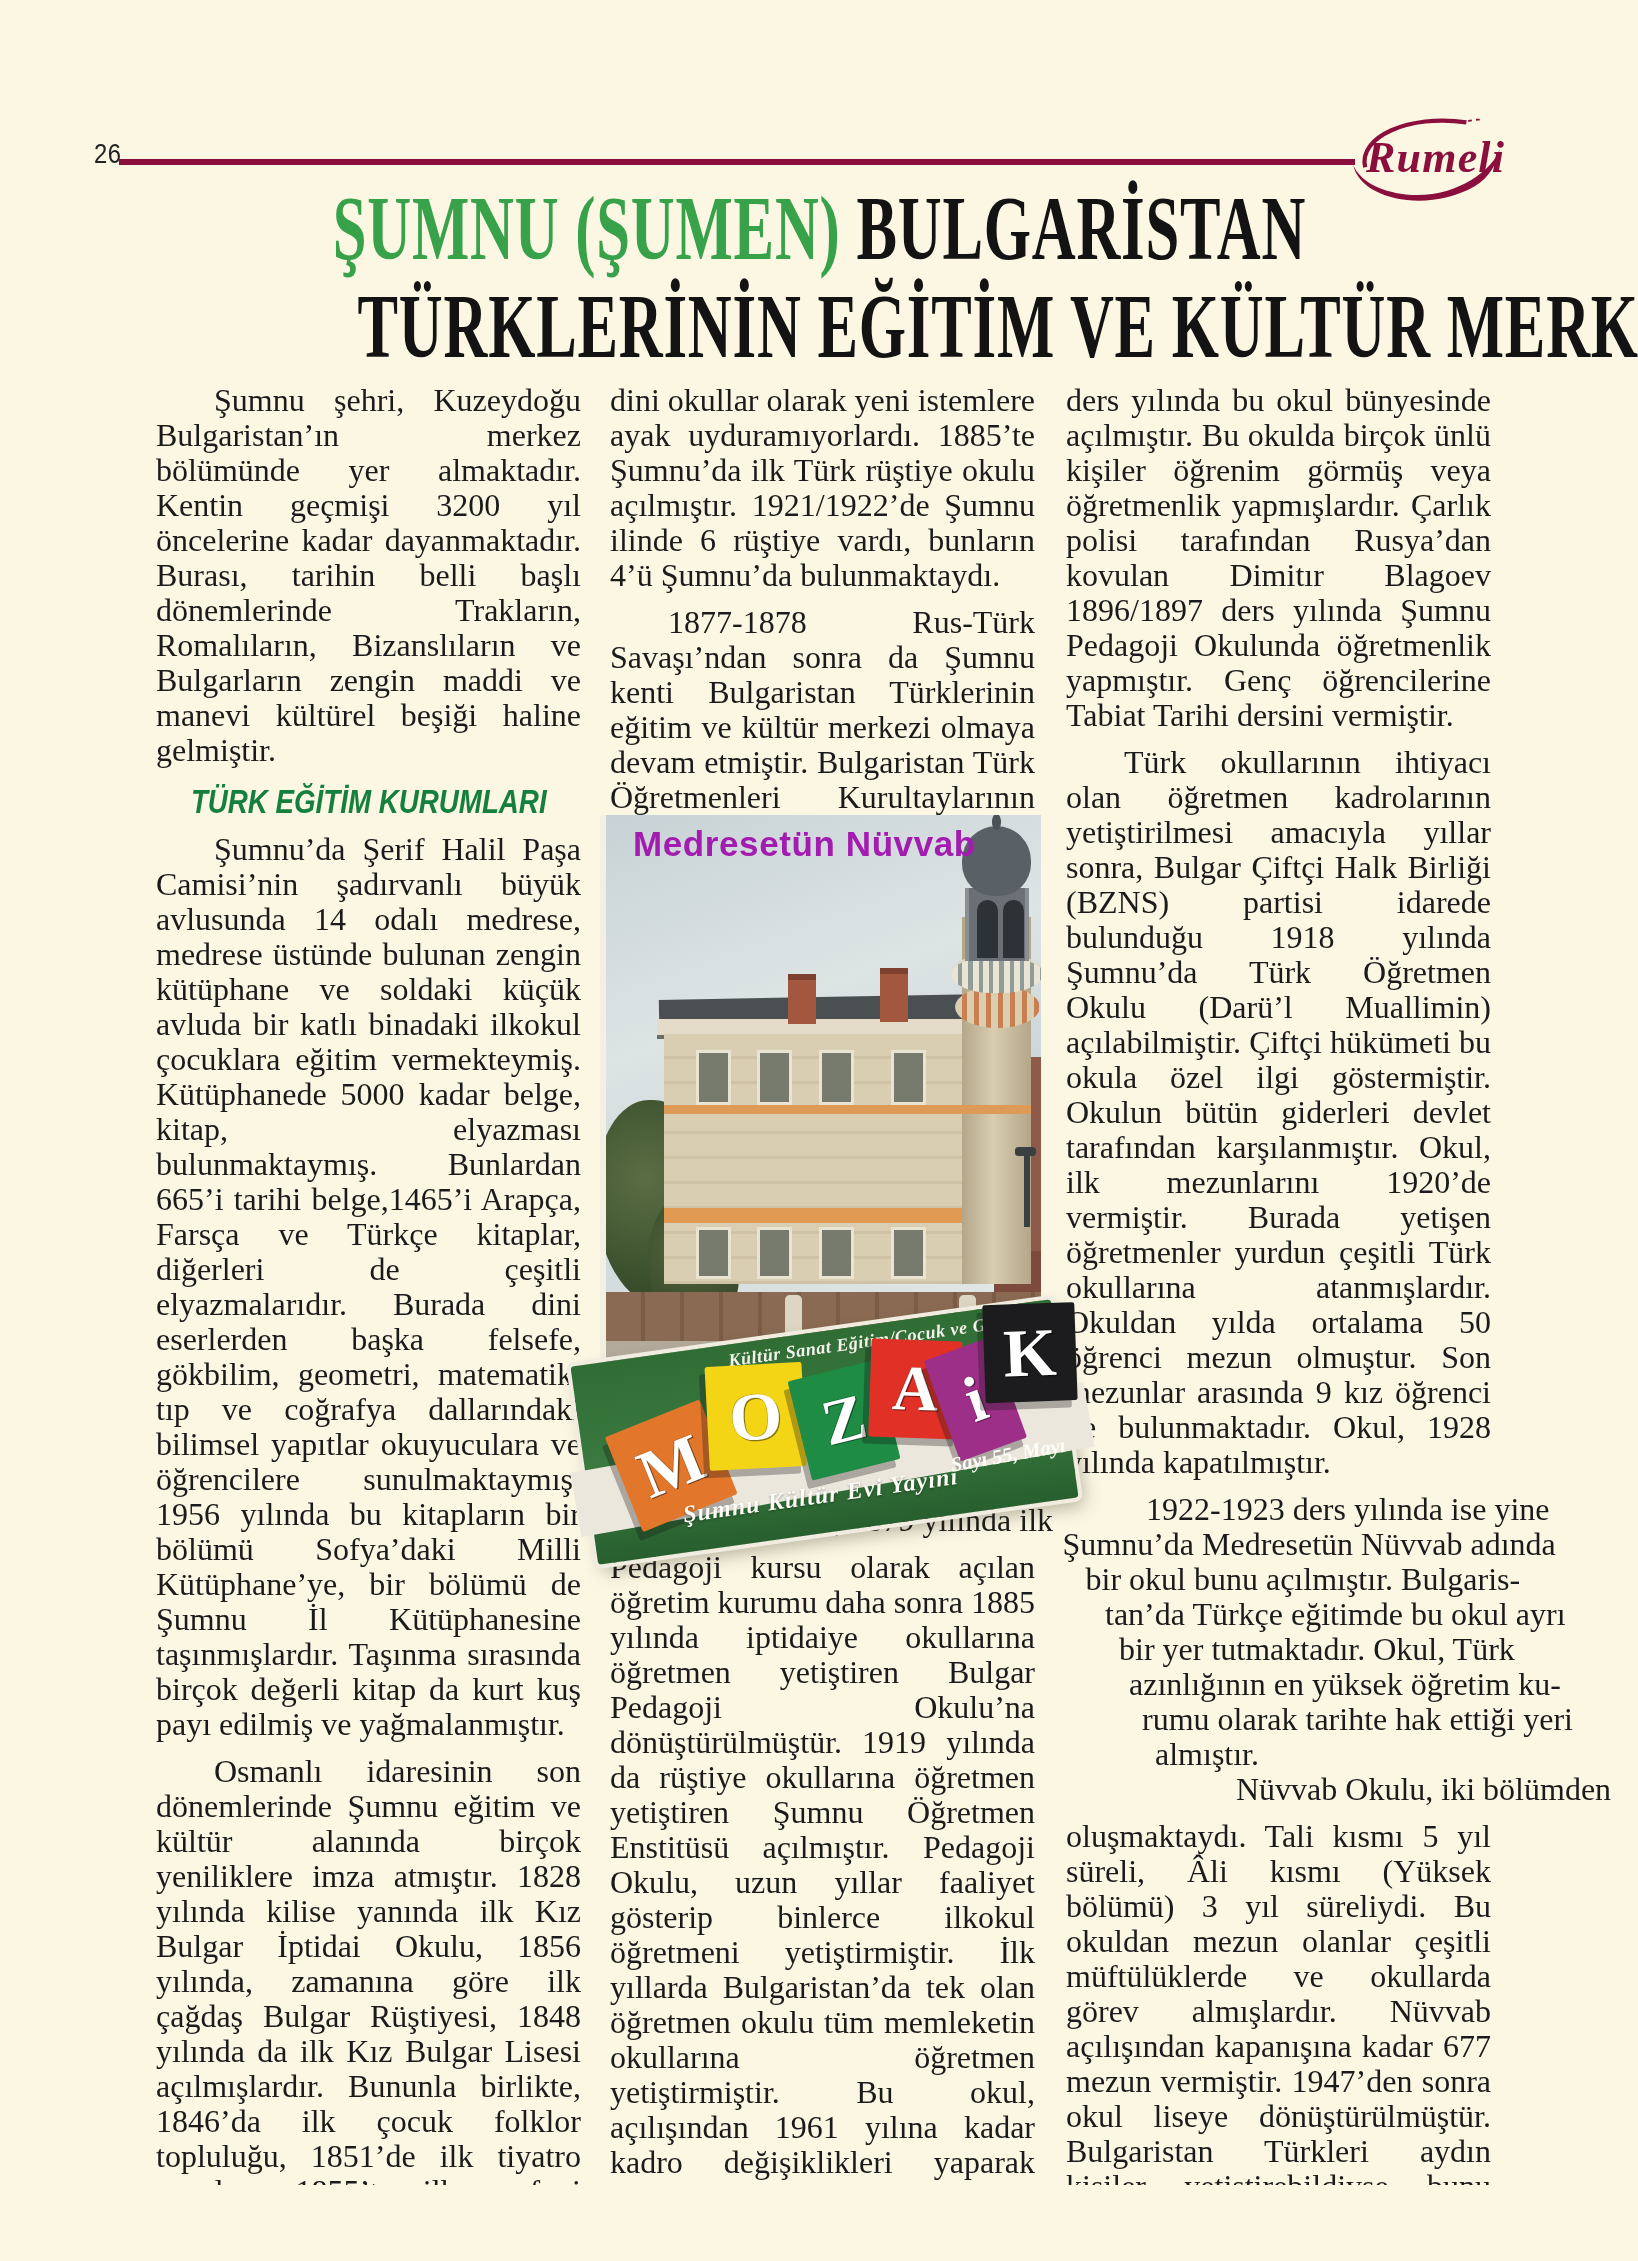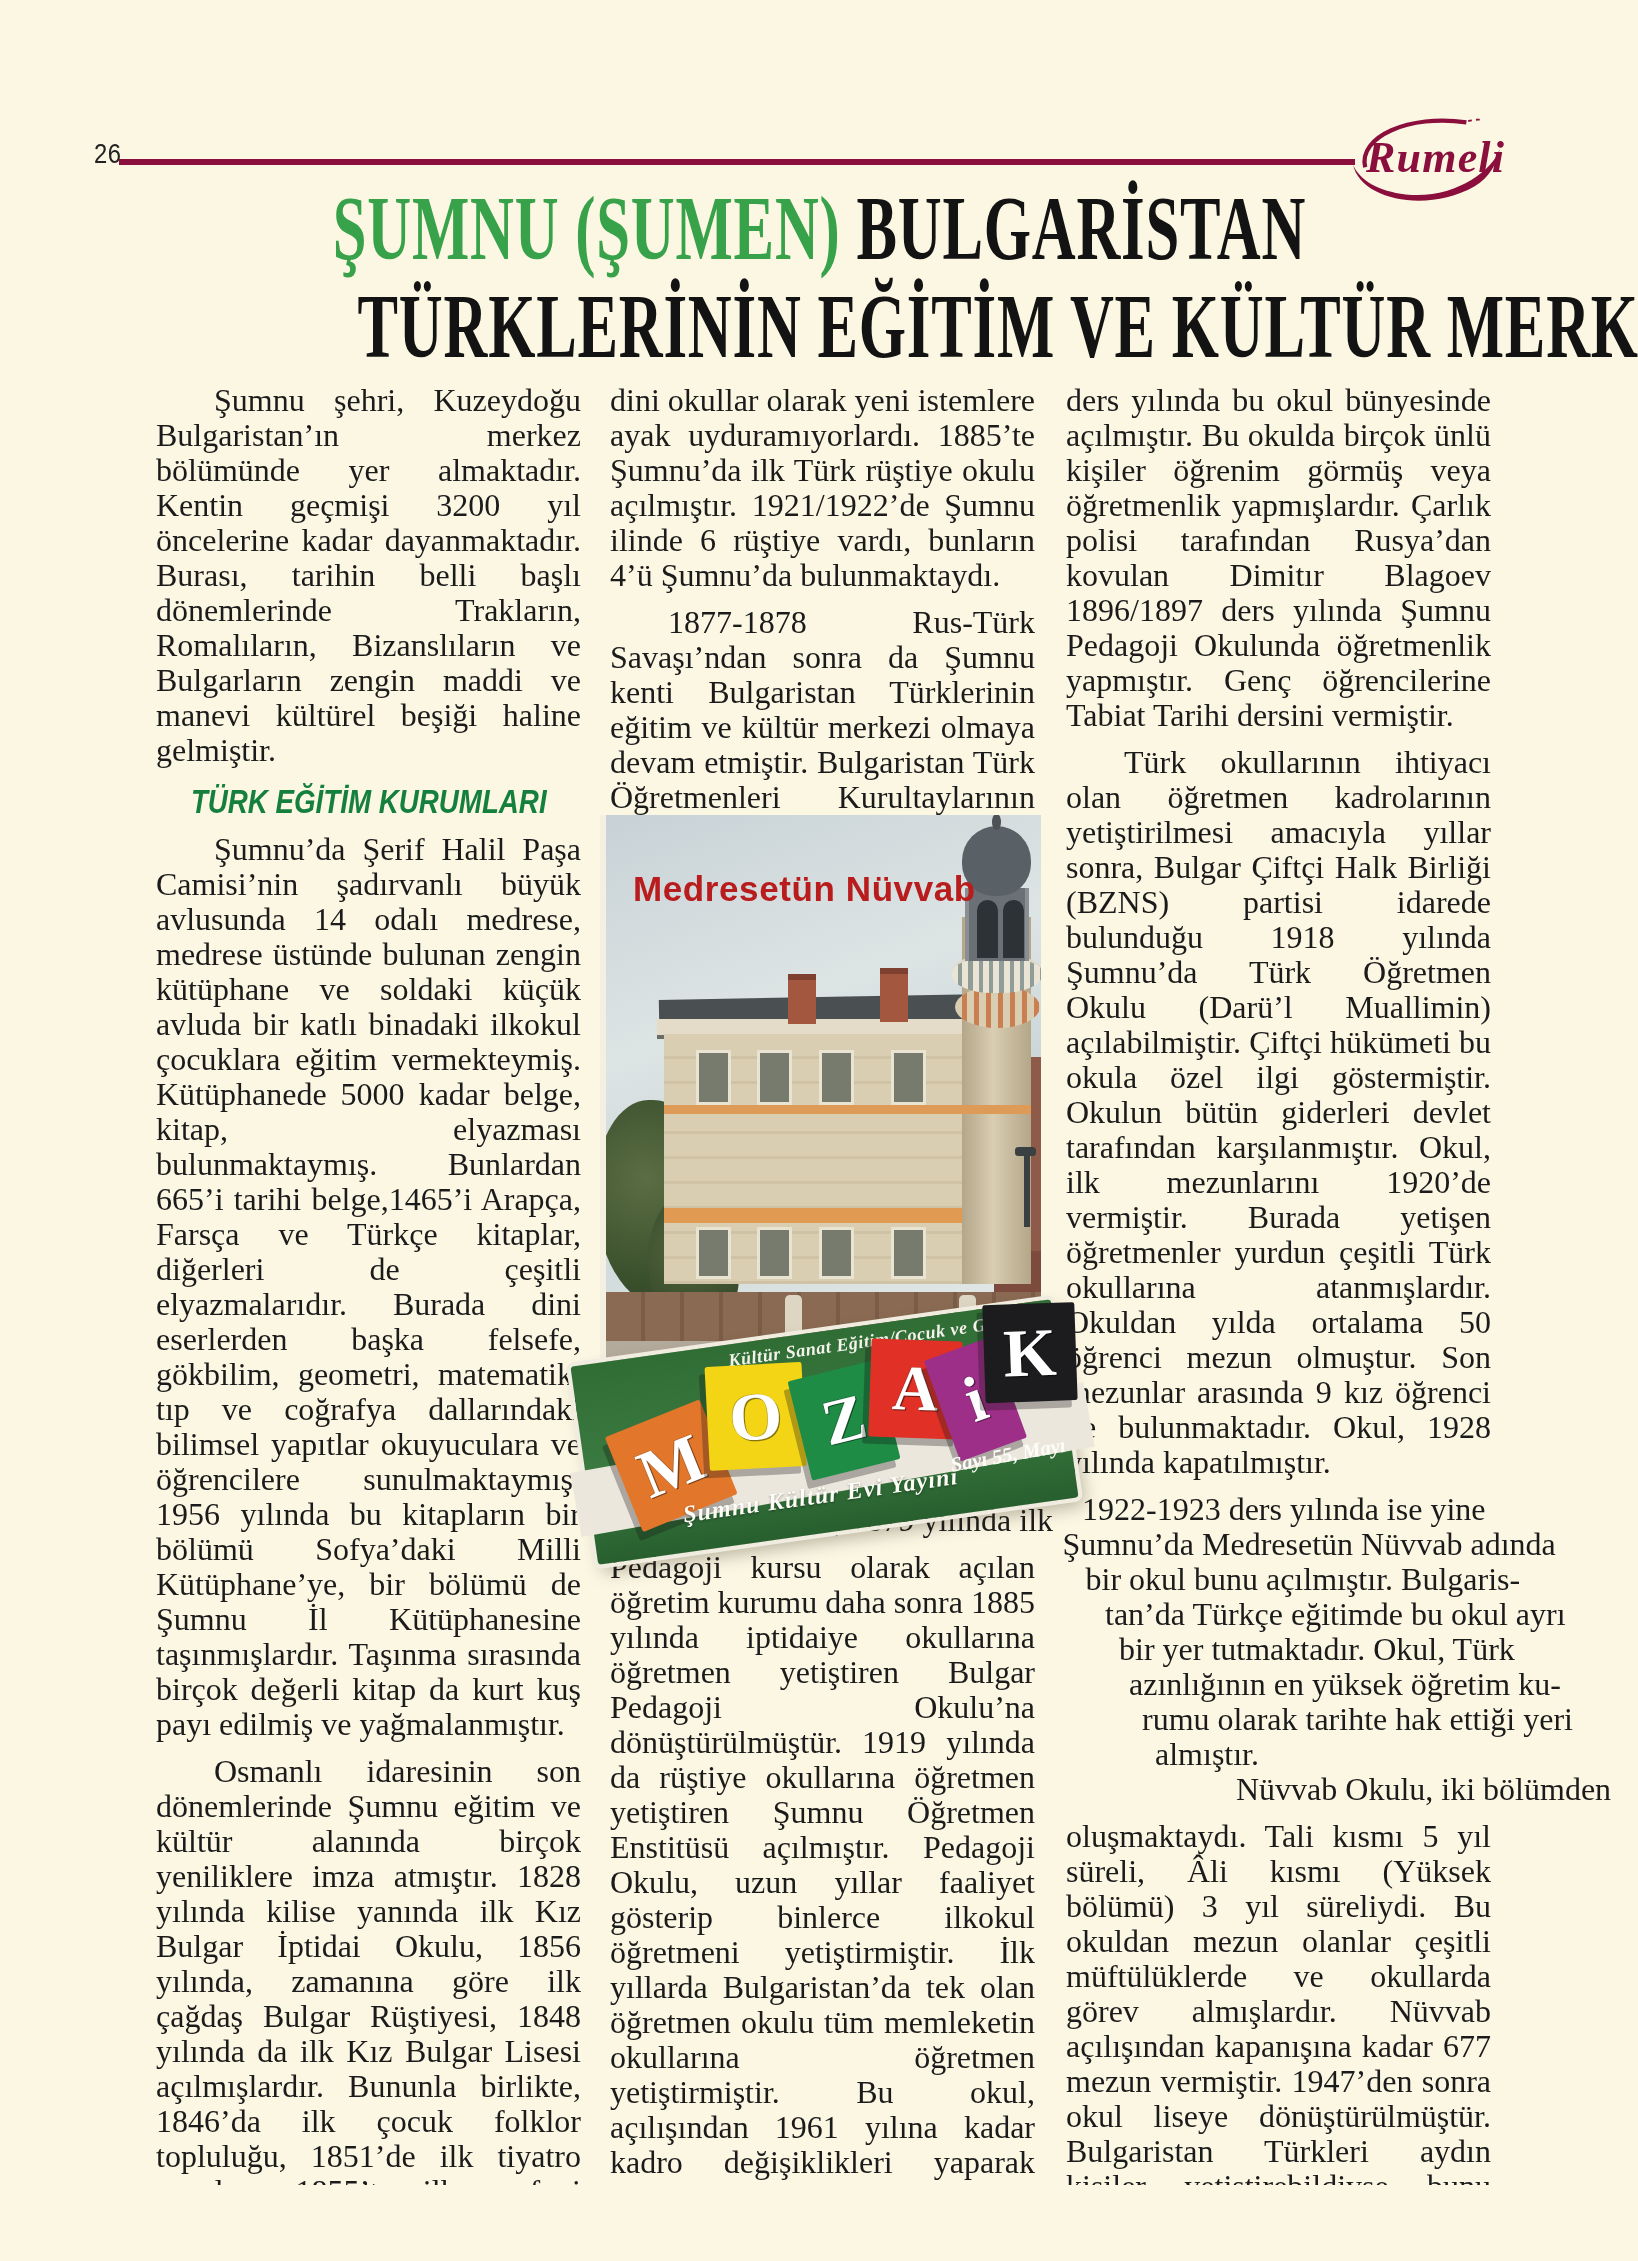--- a/index.html
+++ b/index.html
@@ -36,21 +36,21 @@
   .red-head .rh-inner{display:inline-block;font-size:33px;transform:scaleX(.84);transform-origin:center;white-space:nowrap;}
   .lines .line{white-space:nowrap;overflow:visible;}
 
   
   .photo{position:absolute;left:600px;top:815px;width:441px;height:557px;margin:0;
          border-left:6px solid #f3efe1;box-sizing:border-box;z-index:2;overflow:hidden;background:#cfd9dc;}
   .photo-shape{position:absolute;}
   .sky{left:0;top:0;right:0;bottom:0;
        background:linear-gradient(160deg,#c8d2d6 0%,#dde4e4 35%,#cdd7da 55%,#e9edea 100%);}
   .caption{position:absolute;left:27px;top:8.5px;z-index:9;font-family:"Liberation Sans",sans-serif;
-           font-weight:700;font-size:35px;color:#b91c1c;letter-spacing:0.6px;margin-top:45px;}
+           font-weight:700;font-size:35px;color:#a21caf;letter-spacing:0.6px;}
   .bg-right{left:388px;top:242px;width:47px;height:315px;background:#8e5a49;
             box-shadow:inset 0 -121px 0 #7c4b3d;}
   .bg-right-win{left:397px;top:267px;width:24px;height:67px;background:#c9cfc9;box-shadow:0 91px 0 #b9c2bd;}
   .roof{left:53px;top:182px;width:330px;height:25.4px;background:#4a4f52;transform:rotate(-1deg);}
   .cornice{left:51px;top:204px;width:334px;height:15.7px;background:#e4dcc8;border-bottom:4.2px solid #6a6d64;}
   .facade{left:58px;top:219px;width:320px;height:250px;
           background:repeating-linear-gradient(180deg,#d9cdb2 0 22px,#cfc2a5 22px 25px);}
   .band1{left:58px;top:290px;width:320px;height:9px;background:#de9a57;}
   .band2{left:58px;top:393px;width:320px;height:14.5px;background:#e09a52;}
   .w{background:#767b6e;border:3.6px solid #e9e3d2;box-sizing:border-box;}
@@ -204,21 +204,21 @@
         <div class="line" data-interactable="false" style="margin-left: 215px;">yapılmıştır.</div>
         <div class="line" data-interactable="false" style="margin-left: 144px;">Burada, 1879 yılında ilk</div>
       </div>
     <p data-interactable="false">Pedagoji kursu olarak açılan öğretim kurumu daha sonra 1885 yılında iptidaiye okullarına öğretmen yetiştiren Bulgar Pedagoji Okulu’na dönüştürülmüştür. 1919 yılında da rüştiye okullarına öğretmen yetiştiren Şumnu Öğretmen Enstitüsü açılmıştır. Pedagoji Okulu, uzun yıllar faaliyet gösterip binlerce ilkokul öğretmeni yetiştirmiştir. İlk yıllarda Bulgaristan’da tek olan öğretmen okulu tüm memleketin okullarına öğretmen yetiştirmiştir. Bu okul, açılışından 1961 yılına kadar kadro değişiklikleri yaparak çeşitli binalarda eğitim öğretim vermiştir. Bizim de eğitim öğretim gördüğümüz Türk şubeleri 1954/1955</p>
   </div>
 
   <div class="col col3" data-interactable="false">
     <p data-interactable="false">ders yılında bu okul bünyesinde açılmıştır. Bu okulda birçok ünlü kişiler öğrenim görmüş veya öğretmenlik yapmışlardır. Çarlık polisi tarafından Rusya’dan kovulan Dimitır Blagoev 1896/1897 ders yılında Şumnu Pedagoji Okulunda öğretmenlik yapmıştır. Genç öğrencilerine Tabiat Tarihi dersini vermiştir.</p>
     <p class="indent" data-interactable="false">Türk okullarının ihtiyacı olan öğretmen kadrolarının yetiştirilmesi amacıyla yıllar sonra, Bulgar Çiftçi Halk Birliği (BZNS) partisi idarede bulunduğu 1918 yılında Şumnu’da Türk Öğretmen Okulu (Darü’l Muallimin) açılabilmiştir. Çiftçi hükümeti bu okula özel ilgi göstermiştir. Okulun bütün giderleri devlet tarafından karşılanmıştır. Okul, ilk mezunlarını 1920’de vermiştir. Burada yetişen öğretmenler yurdun çeşitli Türk okullarına atanmışlardır. Okuldan yılda ortalama 50 öğrenci mezun olmuştur. Son mezunlar arasında 9 kız öğrenci de bulunmaktadır. Okul, 1928 yılında kapatılmıştır.</p>
     <div class="lines" data-interactable="false">
-        <div class="line" data-interactable="false" style="margin-left: 28px;">1922-1923 ders yılında ise yine</div>
+        <div class="line" data-interactable="false" style="margin-left: 92px;">1922-1923 ders yılında ise yine</div>
         <div class="line" data-interactable="false" style="margin-left: 8.5px;">Şumnu’da Medresetün Nüvvab adında</div>
         <div class="line" data-interactable="false" style="margin-left: 31.5px;">bir okul bunu açılmıştır. Bulgaris-</div>
         <div class="line" data-interactable="false" style="margin-left: 51px;">tan’da Türkçe eğitimde bu okul ayrı</div>
         <div class="line" data-interactable="false" style="margin-left: 65px;">bir yer tutmaktadır. Okul, Türk</div>
         <div class="line" data-interactable="false" style="margin-left: 75px;">azınlığının en yüksek öğretim ku-</div>
         <div class="line" data-interactable="false" style="margin-left: 88px;">rumu olarak tarihte hak ettiği yeri</div>
         <div class="line" data-interactable="false" style="margin-left: 101px;">almıştır.</div>
         <div class="line" data-interactable="false" style="margin-left: 182px;">Nüvvab Okulu, iki bölümden</div>
       </div>
     <p data-interactable="false">oluşmaktaydı. Tali kısmı 5 yıl süreli, Âli kısmı (Yüksek bölümü) 3 yıl süreliydi. Bu okuldan mezun olanlar çeşitli müftülüklerde ve okullarda görev almışlardır. Nüvvab açılışından kapanışına kadar 677 mezun vermiştir. 1947’den sonra okul liseye dönüştürülmüştür. Bulgaristan Türkleri aydın kişiler yetiştirebildiyse bunu büyük ölçüde Nüvvab Okulu’na borçludur.</p>

